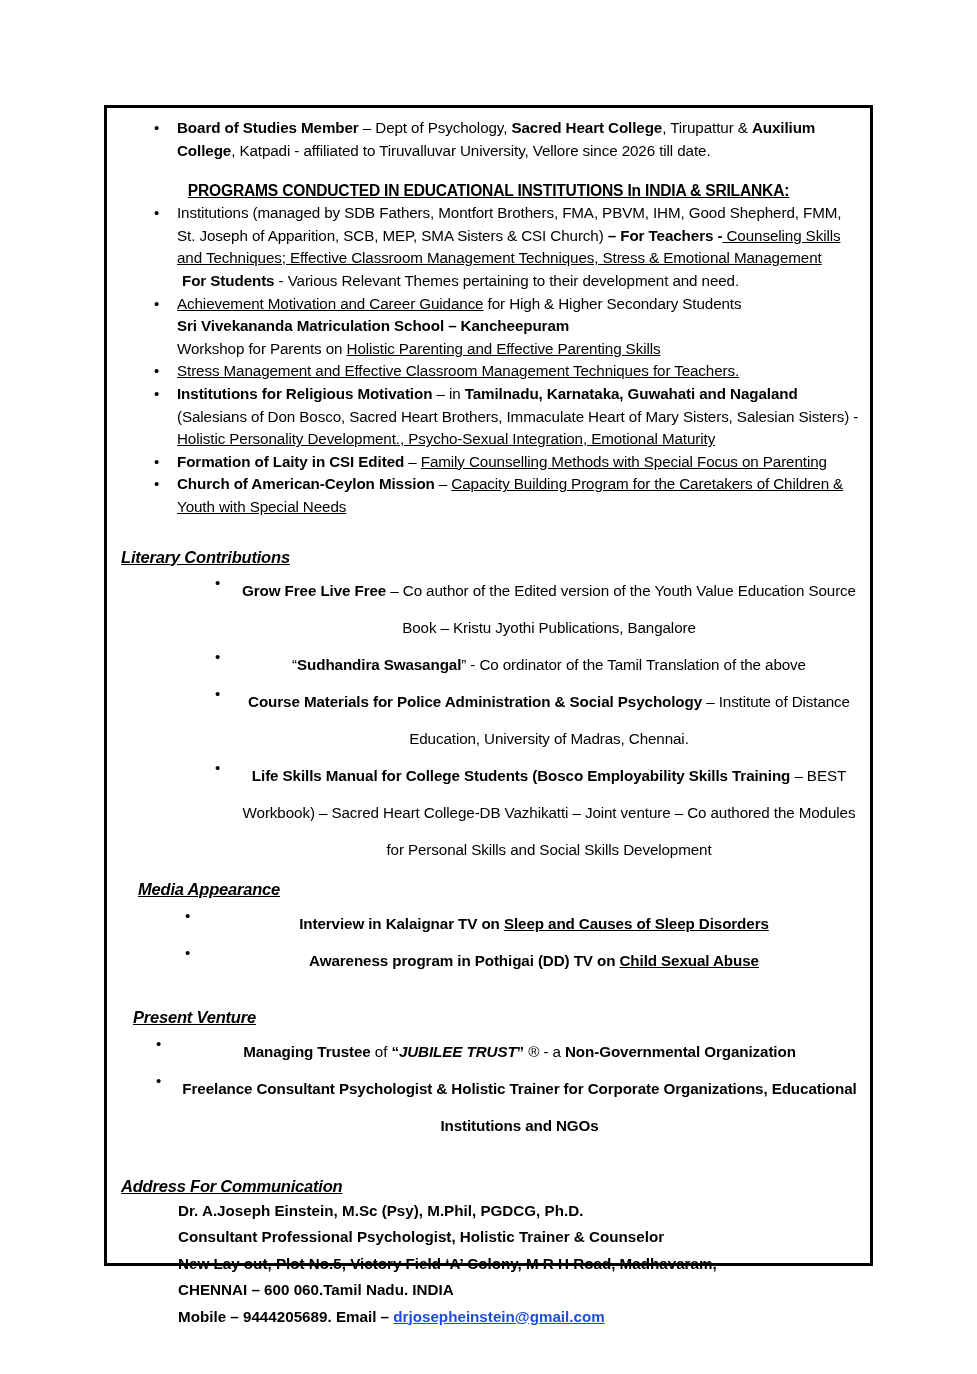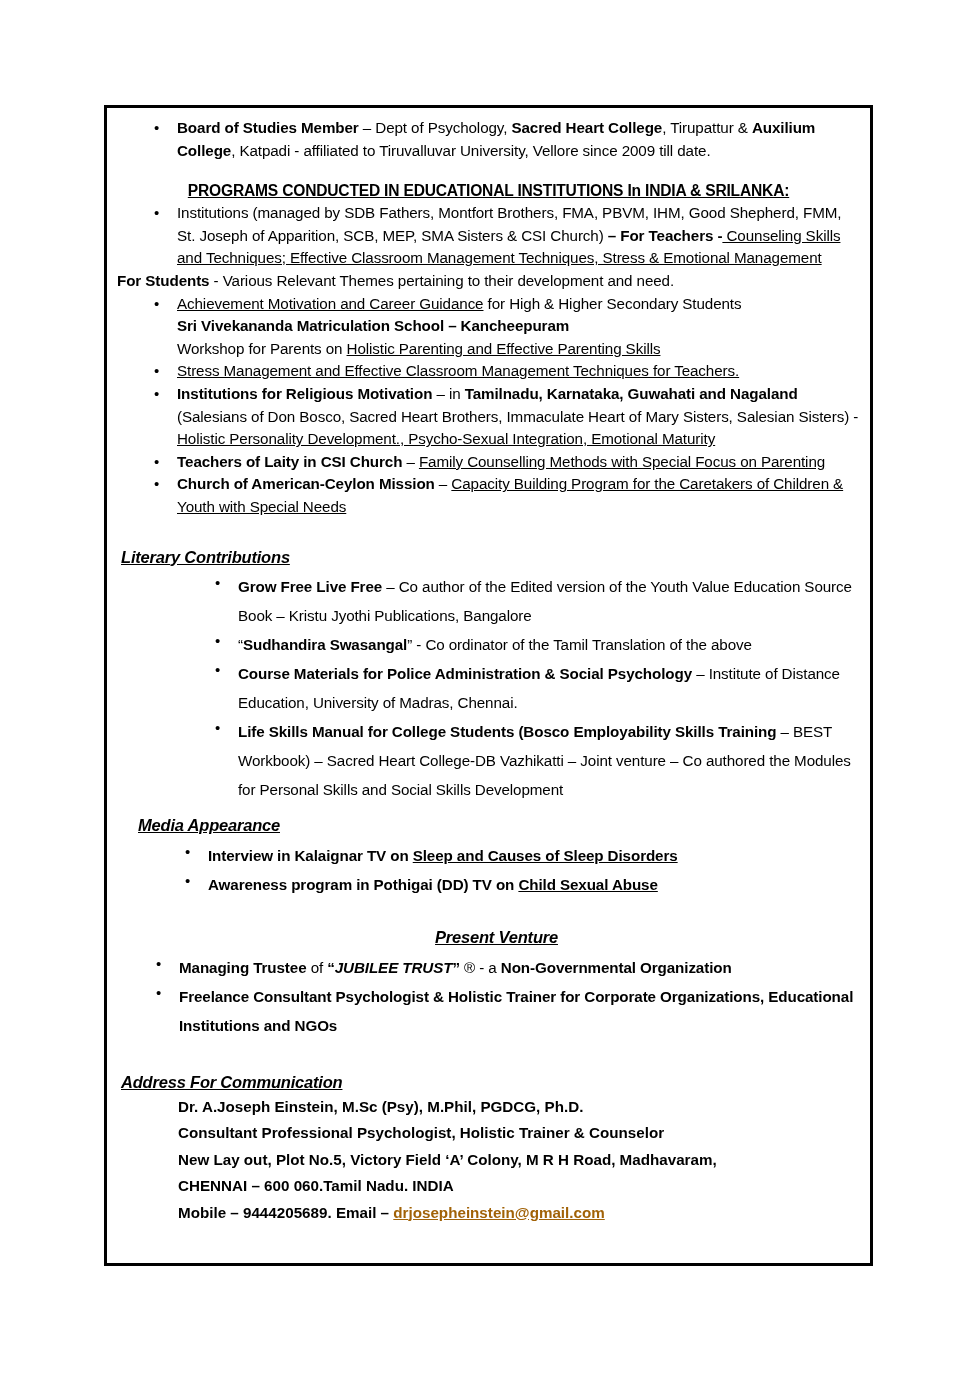--- a/index.html
+++ b/index.html
@@ -80,55 +80,55 @@
     text-decoration: underline;
     line-height: 23px;
     letter-spacing: -0.2px;
     text-align: center;
   }
   .gap-sm { height: 9px; }
   .gap-md { height: 17px; }
   .gap-lg { height: 26px; }
   .gap-xl { height: 30px; }
 
-  .wide-line { line-height: 29px; }
+  .wide-line { line-height: 37px; text-align: center; }
   .addr-line {
     font-size: 15.2px;
     font-weight: bold;
     line-height: 26.5px;
     margin-left: 61px;
   }
   .mail-link {
-    color: #a16207;
+    color: #1d4ed8;
     text-decoration: underline;
     font-weight: bold;
     margin-top: 21px;
   }
 </style>
 </head>
 <body>
 
 <div class="page">
   <div class="doc-frame">
     <div class="doc-body">
 
       <div class="bullet-row ind-l1">
         <span class="bullet-mark">•</span>
-        <div class="bullet-body line"><b>Board of Studies Member</b><span> – </span><span>Dept of Psychology, </span><b>Sacred Heart College</b><span>, Tirupattur &amp; </span><b>Auxilium College</b><span>, Katpadi - affiliated to Tiruvalluvar University, Vellore since 2009 till date.</span></div>
+        <div class="bullet-body line"><b>Board of Studies Member</b><span> – </span><span>Dept of Psychology, </span><b>Sacred Heart College</b><span>, Tirupattur &amp; </span><b>Auxilium College</b><span>, Katpadi - affiliated to Tiruvalluvar University, Vellore since 2026 till date.</span></div>
       </div>
 
       <div class="gap-md"></div>
 
       <div class="section-head-plain">PROGRAMS CONDUCTED IN EDUCATIONAL INSTITUTIONS In INDIA &amp; SRILANKA:</div>
 
       <div class="bullet-row ind-l1">
         <span class="bullet-mark">•</span>
         <div class="bullet-body line"><span>Institutions (managed by SDB Fathers, Montfort Brothers, FMA, PBVM, IHM, Good Shepherd, FMM, St. Joseph of Apparition, SCB, MEP, SMA Sisters &amp; CSI Church)  </span><b>– </b><b>For Teachers -</b><span class="u"> Counseling Skills and Techniques; Effective Classroom Management Techniques, Stress &amp; Emotional Management</span></div>
       </div>
-      <div class="line" style=""><b>For Students</b><span> - Various Relevant Themes pertaining to their development and need.</span></div>
+      <div class="line" style="margin-left:65px;"><b>For Students</b><span> - Various Relevant Themes pertaining to their development and need.</span></div>
 
       <div class="bullet-row ind-l1">
         <span class="bullet-mark">•</span>
         <div class="bullet-body">
           <div class="line"><span class="u">Achievement Motivation and Career Guidance</span><span> for High &amp; Higher Secondary Students</span></div>
           <div class="line"><b>Sri Vivekananda Matriculation School – Kancheepuram</b></div>
           <div class="line"><span>Workshop for Parents on </span><span class="u">Holistic Parenting and Effective Parenting Skills</span></div>
         </div>
       </div>
 
@@ -142,21 +142,21 @@
       <div class="bullet-row ind-l1">
         <span class="bullet-mark">•</span>
         <div class="bullet-body">
           <div class="line"><b>Institutions for Religious Motivation</b><span> – in </span><b>Tamilnadu, Karnataka, Guwahati and Nagaland</b></div>
           <div class="line"><span>(Salesians of Don Bosco, Sacred Heart Brothers, Immaculate Heart of Mary Sisters, Salesian Sisters) - </span><span class="u">Holistic Personality Development., Psycho-Sexual Integration, Emotional Maturity</span></div>
         </div>
       </div>
 
       <div class="bullet-row ind-l1">
         <span class="bullet-mark">•</span>
-        <div class="bullet-body line"><b>Teachers of Laity in CSI Church</b><span> – </span><span class="u">Family Counselling Methods with Special Focus on Parenting</span></div>
+        <div class="bullet-body line"><b>Formation of Laity in CSI Edited</b><span> – </span><span class="u">Family Counselling Methods with Special Focus on Parenting</span></div>
       </div>
 
       <div class="bullet-row ind-l1">
         <span class="bullet-mark">•</span>
         <div class="bullet-body line"><b>Church of American-Ceylon Mission</b><span> – </span><span class="u">Capacity Building Program for the Caretakers of Children &amp; Youth with Special Needs</span></div>
       </div>
 
       <div class="gap-lg"></div>
 
       <div class="section-head" style="margin-left:4px;">Literary Contributions</div>
@@ -189,21 +189,21 @@
         <span class="bullet-mark">•</span>
         <div class="bullet-body line wide-line b"><span>Interview in Kalaignar TV on </span><span class="u">Sleep and  Causes of Sleep Disorders</span></div>
       </div>
       <div class="bullet-row ind-l2">
         <span class="bullet-mark">•</span>
         <div class="bullet-body line wide-line b"><span>Awareness program in Pothigai (DD) TV on </span><span class="u">Child Sexual Abuse</span></div>
       </div>
 
       <div class="gap-lg"></div>
 
-      <div class="section-head" style="margin-left:16px;text-align:center;">Present Venture</div>
+      <div class="section-head" style="margin-left:16px;">Present Venture</div>
 
       <div class="bullet-row ind-l1b" style="margin-top:4px;">
         <span class="bullet-mark">•</span>
         <div class="bullet-body line wide-line"><b>Managing Trustee</b><span> of </span><b>“</b><b class="i">JUBILEE TRUST</b><b>”</b><span> ® </span><span>- a </span><b>Non-Governmental Organization</b></div>
       </div>
 
       <div class="bullet-row ind-l1b">
         <span class="bullet-mark">•</span>
         <div class="bullet-body line wide-line b">Freelance Consultant Psychologist &amp; Holistic Trainer for Corporate Organizations, Educational Institutions and NGOs</div>
       </div>

